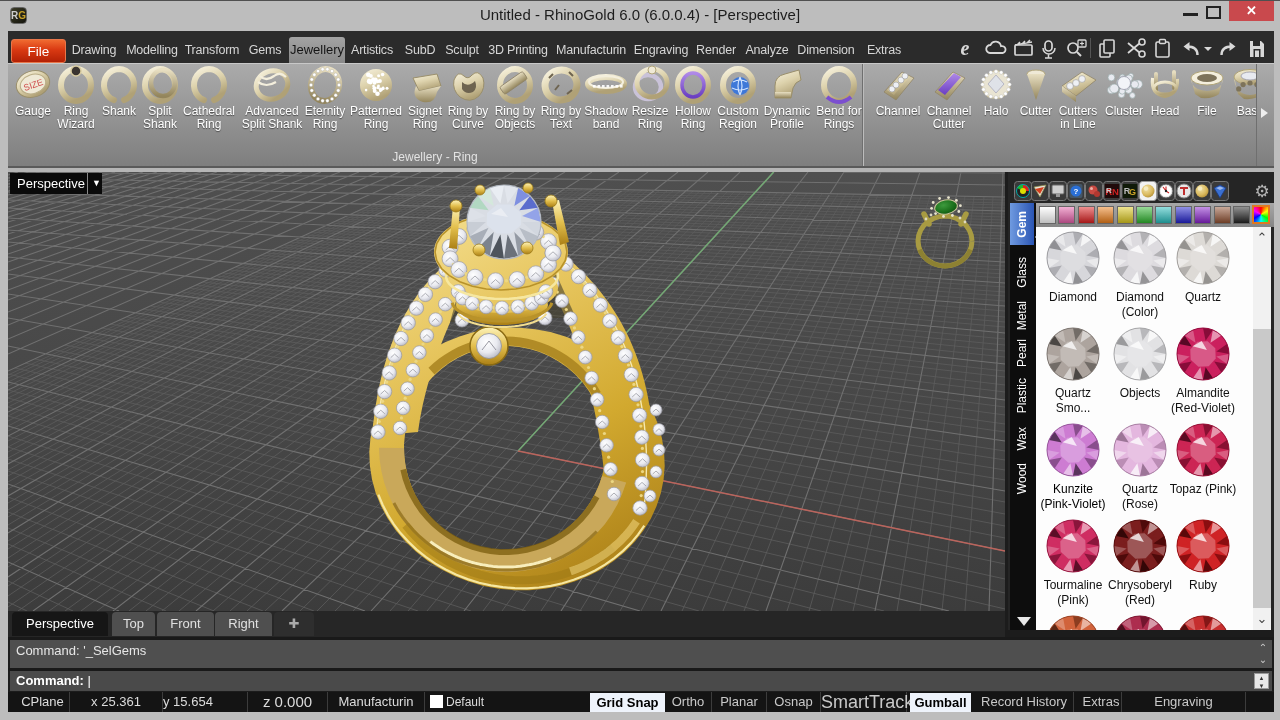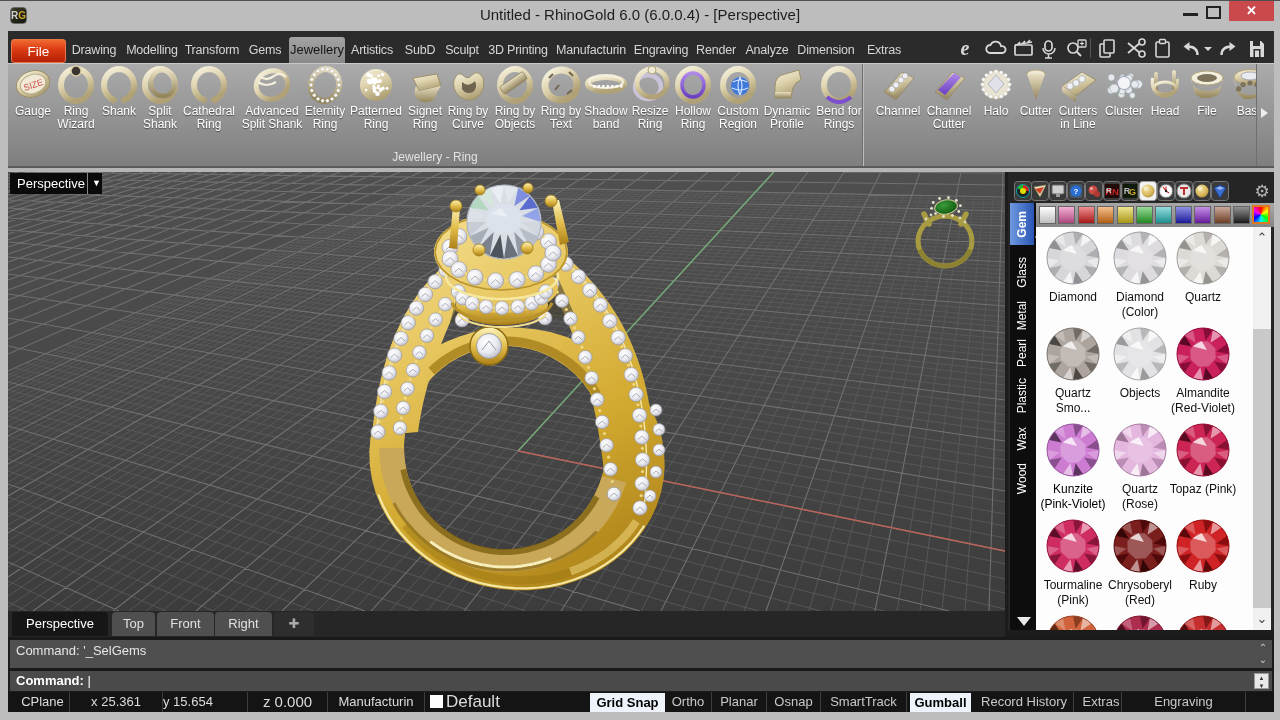--- a/index.html
+++ b/index.html
@@ -1366,22 +1366,22 @@
     <div style="position:absolute;left:-15px;top:351px;width:104px;text-align:center;font-size:12px;line-height:15px;color:#111">Tourmaline<br>(Pink)</div>
     <div style="position:absolute;left:52px;top:351px;width:104px;text-align:center;font-size:12px;line-height:15px;color:#111">Chrysoberyl<br>(Red)</div>
     <div style="position:absolute;left:115px;top:351px;width:104px;text-align:center;font-size:12px;line-height:15px;color:#111">Ruby</div>
   </div><div style="position:absolute;left:1253px;top:227px;width:18px;height:403px;background:#c9c9c9"></div><div style="position:absolute;left:1253px;top:227px;width:18px;height:22px;background:#f1f1f1;color:#444;font-size:13px;text-align:center;line-height:22px">⌃</div><div style="position:absolute;left:1253px;top:608px;width:18px;height:22px;background:#f1f1f1;color:#444;font-size:13px;text-align:center;line-height:22px">⌄</div><div style="position:absolute;left:1253px;top:249px;width:18px;height:80px;background:#f1f1f1"></div><div style="position:absolute;left:8px;top:611px;width:997px;height:26px;background:#262626"></div><div class="vtab" style="left:12px;top:612px;width:96px;background:#161616;color:#fff">Perspective</div><div class="vtab" style="left:112px;top:612px;width:43px;background:#4f4f4f;color:#e0e0e0">Top</div><div class="vtab" style="left:157px;top:612px;width:57px;background:#4f4f4f;color:#e0e0e0">Front</div><div class="vtab" style="left:215px;top:612px;width:57px;background:#4f4f4f;color:#e0e0e0">Right</div><div style="position:absolute;left:274px;top:612px;width:40px;height:24px;background:#2e2e2e;border-radius:4px 4px 0 0;color:#aaa;font-size:13px;text-align:center;line-height:24px">✚</div><div style="position:absolute;left:8px;top:637px;width:1266px;height:3px;background:#191919"></div><div style="position:absolute;left:10px;top:640px;width:1262px;height:28px;background:#4f4f4f;color:#e6e6e6;font-size:13px;line-height:22px;padding-left:6px">Command: '_SelGems</div><div style="position:absolute;left:8px;top:668px;width:1266px;height:3px;background:#191919"></div><div style="position:absolute;left:10px;top:671px;width:1262px;height:20px;background:#4a4a4a;color:#fff;font-size:13px;font-weight:bold;line-height:20px;padding-left:6px">Command: <span style="font-weight:normal;color:#fff">|</span></div><div style="position:absolute;left:1255px;top:642px;width:16px;height:24px;background:#4f4f4f;color:#ccc;font-size:10px;line-height:12px;text-align:center">⌃<br>⌄</div><div style="position:absolute;left:1254px;top:673px;width:15px;height:16px;background:#e8e8e8;border:1px solid #999;color:#333;font-size:6px;text-align:center;line-height:8px">▲<br>▼</div><div style="position:absolute;left:8px;top:692px;width:1266px;height:20px;background:#141414"></div><div style="position:absolute;left:8px;top:692px;width:1266px;height:20px">
     <div style="position:absolute;left:8px;top:0;width:54px;height:20px;border-right:1px solid #3c3c3c;color:#dcdcdc;font-size:13px;text-align:center;line-height:20px">CPlane</div>
     <div style="position:absolute;left:62px;top:0;width:93px;height:20px;border-right:1px solid #3c3c3c;color:#dcdcdc;font-size:13px;text-align:center;line-height:20px">x 25.361</div>
     <div style="position:absolute;left:155px;top:0;width:85px;height:20px;border-right:1px solid #3c3c3c;color:#dcdcdc;font-size:13px;line-height:20px">y 15.654</div>
     <div style="position:absolute;left:240px;top:0;width:80px;height:20px;border-right:1px solid #3c3c3c;color:#dcdcdc;font-size:15px;text-align:center;line-height:20px">z 0.000</div>
     <div style="position:absolute;left:320px;top:0;width:97px;height:20px;border-right:1px solid #3c3c3c;color:#dcdcdc;font-size:13px;text-align:center;line-height:20px">Manufacturin</div>
     <div style="position:absolute;left:422px;top:3px;width:13px;height:13px;background:#fff"></div>
-    <div style="position:absolute;left:438px;top:0;color:#dcdcdc;font-size:17px;line-height:20px">Default</div>
+    <div style="position:absolute;left:438px;top:0;color:#dcdcdc;font-size:12px;line-height:20px">Default</div>
   </div><div style="position:absolute;left:0;top:692px;width:1280px;height:20px">
     <div style="position:absolute;left:590px;top:1px;width:75px;height:19px;background:#eef3fb;color:#000;font-weight:bold;font-size:13px;text-align:center;line-height:19px">Grid Snap</div>
     <div style="position:absolute;left:665px;top:0;width:47px;height:20px;color:#c9c9c9;font-size:13px;text-align:center;line-height:20px;border-right:1px solid #3c3c3c">Ortho</div>
     <div style="position:absolute;left:712px;top:0;width:55px;height:20px;color:#c9c9c9;font-size:13px;text-align:center;line-height:20px;border-right:1px solid #3c3c3c">Planar</div>
     <div style="position:absolute;left:767px;top:0;width:54px;height:20px;color:#c9c9c9;font-size:13px;text-align:center;line-height:20px;border-right:1px solid #3c3c3c">Osnap</div>
-    <div style="position:absolute;left:821px;top:0;width:86px;height:20px;color:#c9c9c9;font-size:13px;text-align:center;line-height:20px;border-right:1px solid #3c3c3c">SmartTrack</div>
+    <div style="position:absolute;left:821px;top:0;width:86px;height:20px;color:#c9c9c9;font-size:18px;text-align:center;line-height:20px;border-right:1px solid #3c3c3c">SmartTrack</div>
     <div style="position:absolute;left:910px;top:1px;width:61px;height:19px;background:#eef3fb;color:#000;font-weight:bold;font-size:13px;text-align:center;line-height:19px">Gumball</div>
     <div style="position:absolute;left:975px;top:0;width:99px;height:20px;color:#c9c9c9;font-size:13px;text-align:center;line-height:20px;border-right:1px solid #3c3c3c">Record History</div>
     <div style="position:absolute;left:1081px;top:0;width:41px;height:20px;color:#c9c9c9;font-size:13px;text-align:center;line-height:20px;border-right:1px solid #3c3c3c">Extras</div>
     <div style="position:absolute;left:1122px;top:0;width:124px;height:20px;color:#c9c9c9;font-size:13px;text-align:center;line-height:20px;border-right:1px solid #3c3c3c">Engraving tolerance:...</div>
   </div><div style="position:absolute;left:0;top:1px;width:8px;height:719px;background:#bdbdbd"></div><div style="position:absolute;left:1274px;top:1px;width:6px;height:719px;background:#bdbdbd"></div><div style="position:absolute;left:0;top:712px;width:1280px;height:8px;background:#bdbdbd"></div></body></html>

